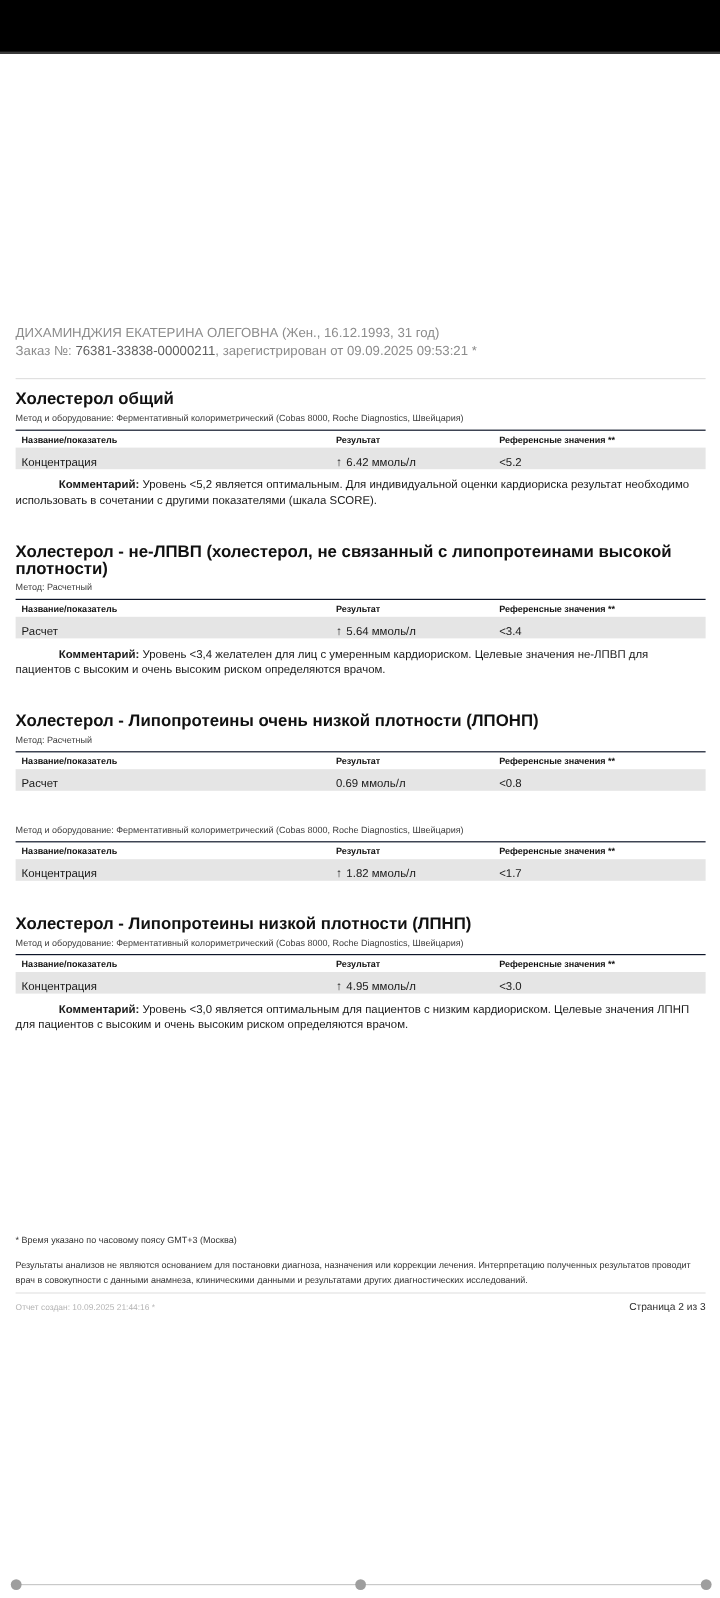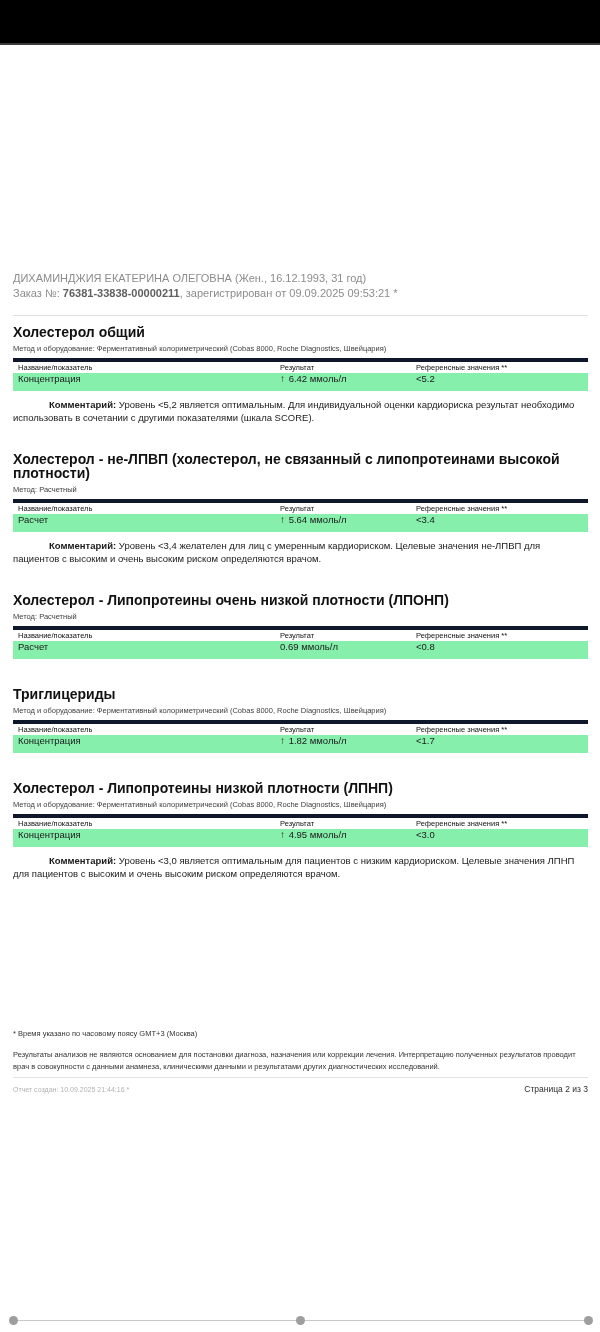--- a/index.html
+++ b/index.html
@@ -10,36 +10,36 @@
     color: #1a1a1a;
   }
   .statusbar {
     position: absolute; top: 0; left: 0; width: 600px; height: 45px;
     background: #000; border-bottom: 2px solid #3a3a3a;
   }
   .content { position: absolute; left: 13px; right: 12px; }
 
   
   .patient { top: 271px; font-size: 11px; line-height: 15px; color: #8c8c8c; }
-  .patient .order-num { font-weight: bold; color: #5f5f5f; }
+  .patient .order-num { font-weight: normal; color: #5f5f5f; }
 
   .hr1 { position: absolute; top: 315px; left: 13px; right: 12px; border-top: 1px solid #e0e0e0; }
 
   
   .sections { top: 325px; }
   .section { margin-bottom: 28px; }
   .section-title { font-size: 14px; font-weight: bold; line-height: 14px; color: #111; }
   .method { font-size: 7.5px; color: #3d3d3d; margin-top: 5px; line-height: 10px; }
   .table { margin-top: 4px; }
   .t-head {
-    display: flex; border-top: 4px solid #0f172a; height: 15px; align-items: center;
-    font-size: 7.5px; font-weight: normal; color: #111;
+    display: flex; border-top: 1px solid #0f172a; height: 15px; align-items: center;
+    font-size: 7.5px; font-weight: bold; color: #111;
   }
   .t-row {
-    display: flex; background: #86efac; height: 18px; align-items: flex-start;
+    display: flex; background: #e5e5e5; height: 18px; align-items: flex-end;
     font-size: 9.5px; color: #1a1a1a;
   }
   .c1 { width: 267px; padding-left: 5px; }
   .c2 { width: 136px; }
   .c3 { flex: 1; }
   .arrow { font-size: 10px; margin-right: 1px; }
   .comment { margin-top: 8px; font-size: 9.5px; line-height: 12.5px; color: #1a1a1a; }
   .comment b { font-weight: bold; padding-left: 36px; }
 
   
@@ -127,21 +127,20 @@
       </div>
       <div class="t-row">
         <div class="c1">Расчет</div>
         <div class="c2"><span>0.69 ммоль/л</span></div>
         <div class="c3">&lt;0.8</div>
       </div>
     </div>
   </div>
 
   <div class="section">
-    <div class="section-title">Триглицериды</div>
     <div class="method">Метод и оборудование: Ферментативный колориметрический (Cobas 8000, Roche Diagnostics, Швейцария)</div>
     <div class="table">
       <div class="t-head">
         <div class="c1">Название/показатель</div>
         <div class="c2">Результат</div>
         <div class="c3">Референсные значения **</div>
       </div>
       <div class="t-row">
         <div class="c1">Концентрация</div>
         <div class="c2"><span class="arrow">↑</span> <span>1.82 ммоль/л</span></div>

